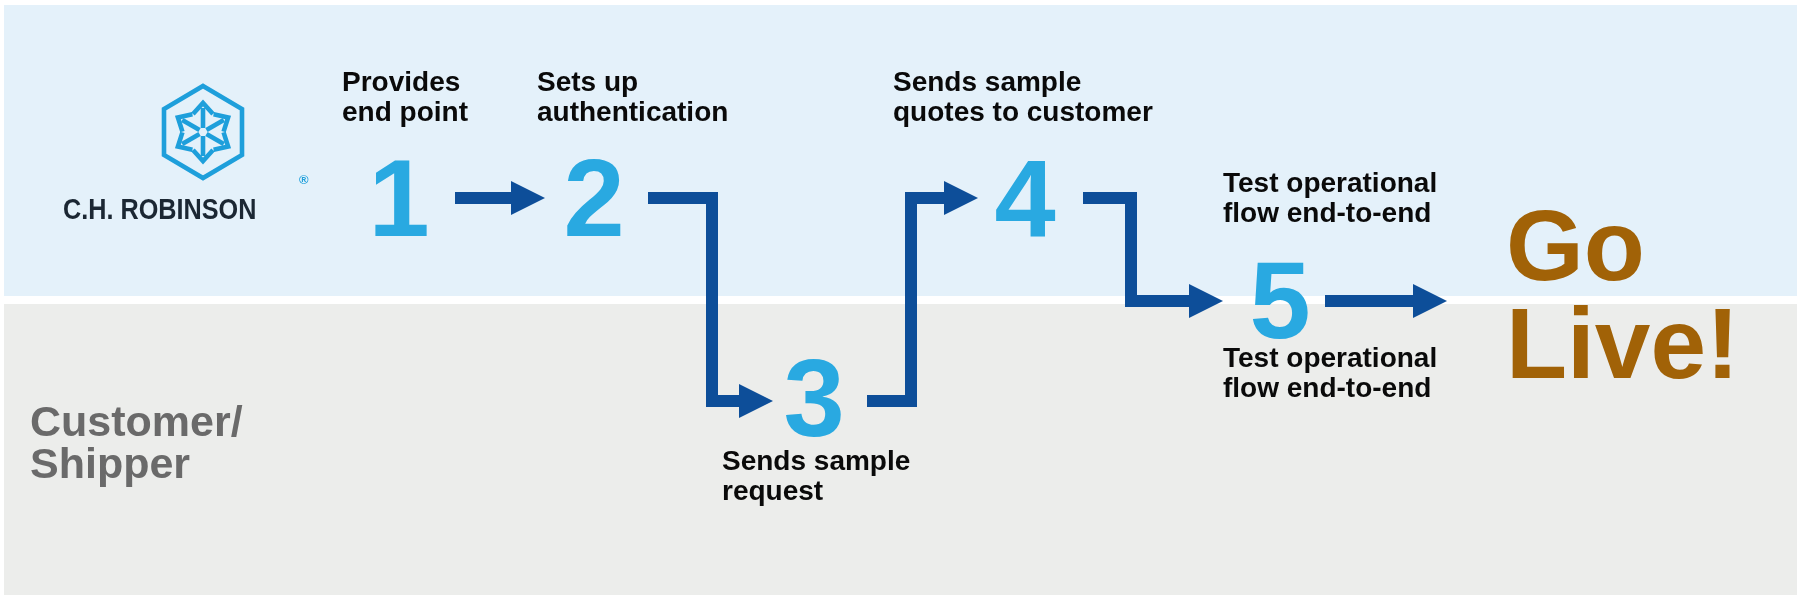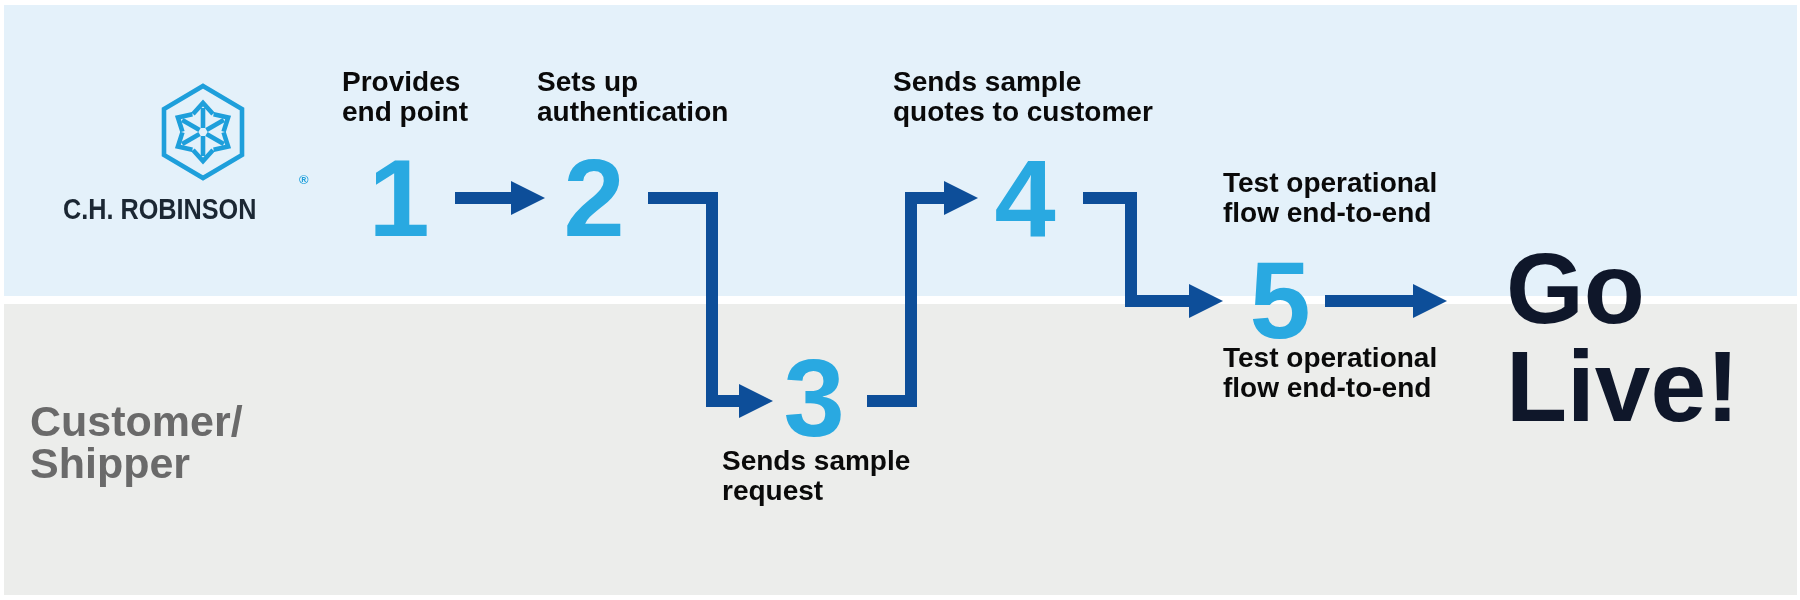--- a/index.html
+++ b/index.html
@@ -60,21 +60,21 @@
 
   
   .arrows{position:absolute;left:0;top:0;width:1800px;height:600px;}
   .arrow-path{fill:none;stroke:#0d4e99;stroke-width:12px;stroke-linejoin:miter;}
   .arrow-head{fill:#0d4e99;stroke:none;}
 
   
   .go-live{
     position:absolute;left:1506px;top:196px;
     font-weight:bold;font-size:100px;line-height:98px;
-    color:#0f172a;white-space:pre-line;margin-top:43px;
+    color:#a16207;white-space:pre-line;
   }
 </style>
 </head>
 <body>
 
 <div id="canvas">
 
   <div class="band top"></div>
   <div class="band bottom"></div>
 

